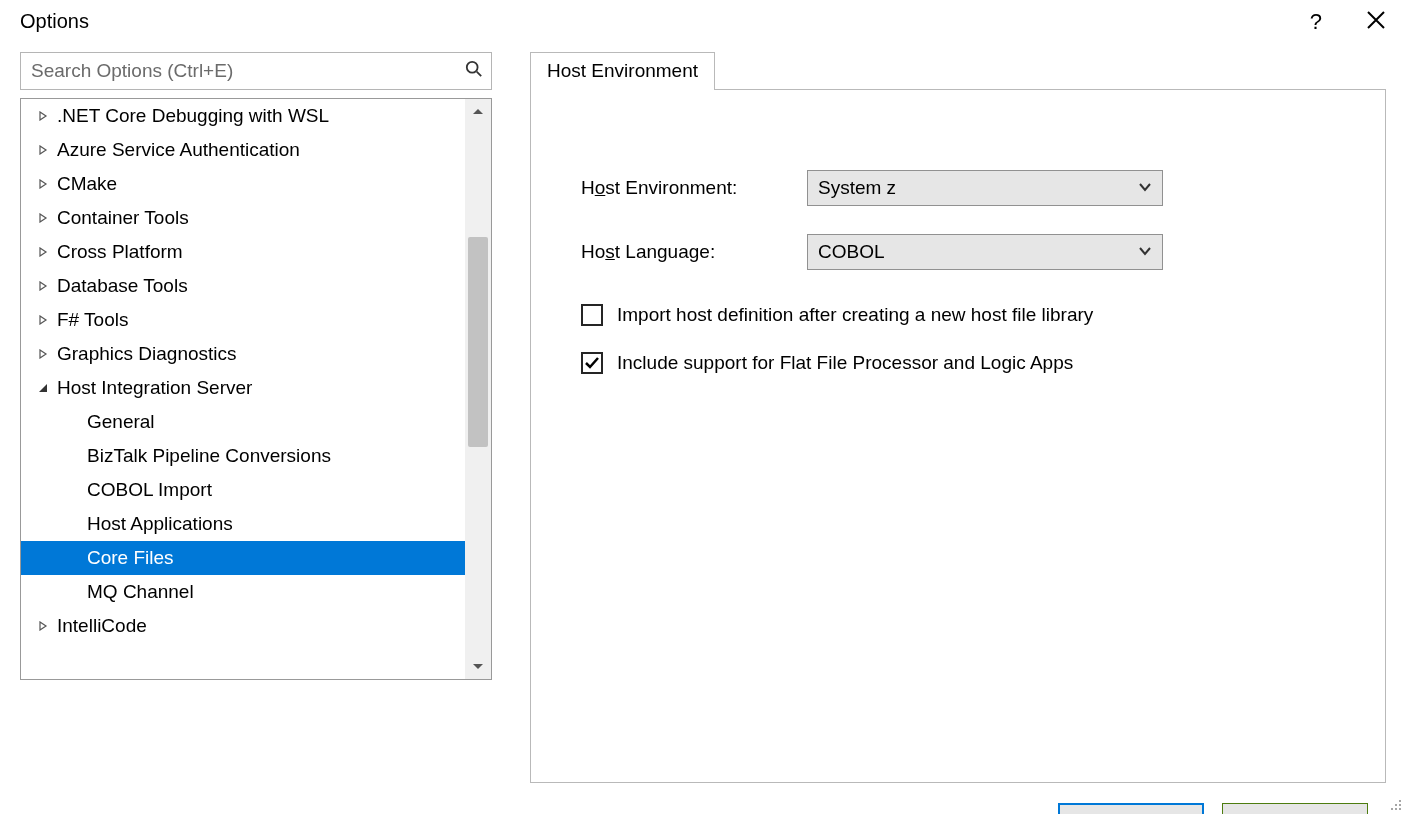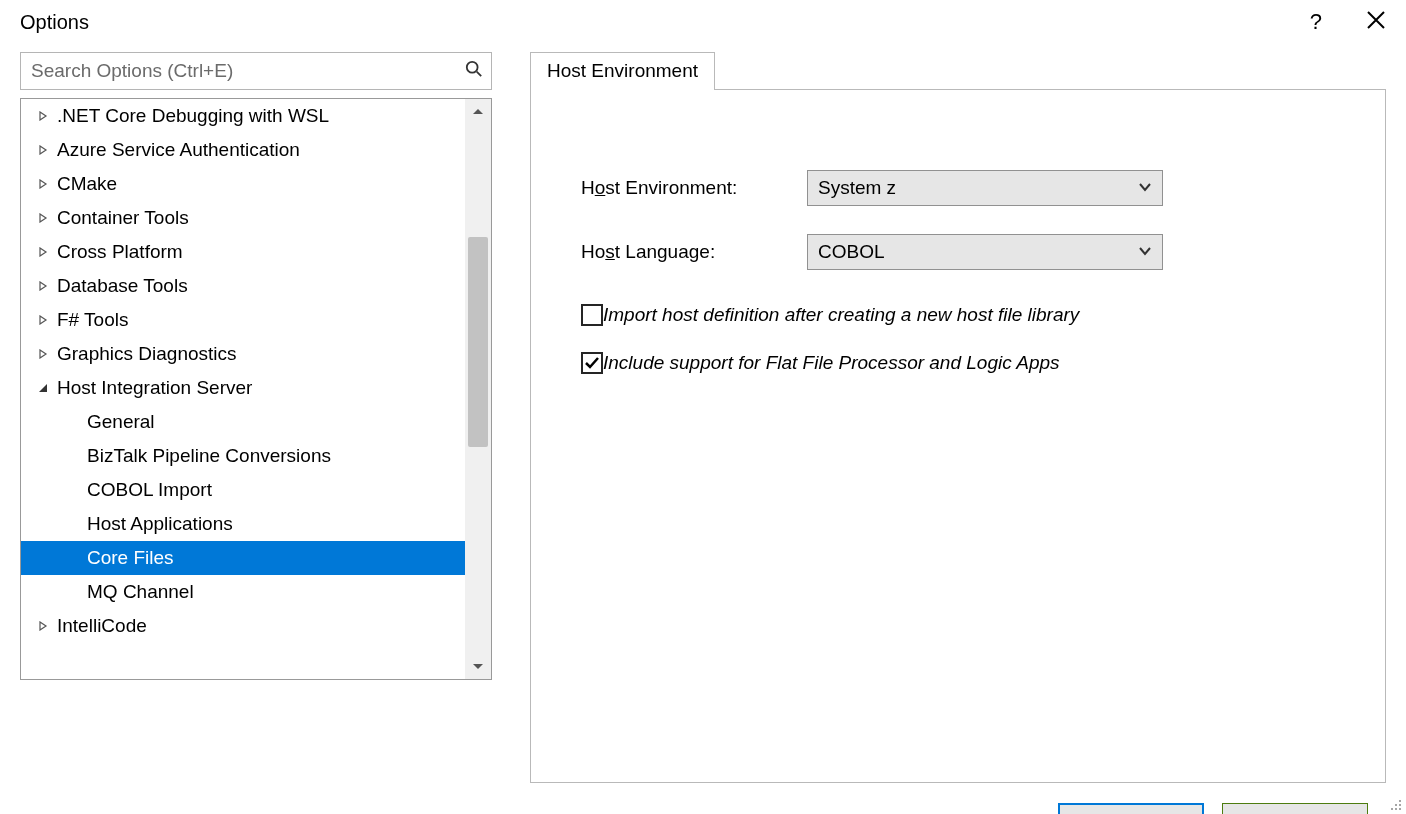--- a/index.html
+++ b/index.html
@@ -8,21 +8,20 @@
     font-family: "Segoe UI", Tahoma, sans-serif;
     font-size: 19px;
     background: #ffffff;
     color: #000;
     width: 1406px;
     height: 814px;
     overflow: hidden;
   }
   .titlebar {
     display: flex;
-    align-items: center;
     justify-content: space-between;
     padding: 10px 20px 18px 20px;
   }
   .titlebar-title { font-size: 20px; }
   .titlebar-controls { display: flex; gap: 44px; align-items: center; }
   .titlebar-controls span { font-size: 22px; line-height: 1; }
   .close-x svg { width: 20px; height: 20px; }
   .help-q { font-size: 22px; font-weight: 400; }
   .content {
     display: flex;
@@ -127,21 +126,21 @@
     width: 356px; height: 36px;
     border: 1px solid #919191;
     background: #e6e6e6;
     display: flex; align-items: center; justify-content: space-between;
     padding: 0 10px;
   }
   .select-chevron svg { width: 14px; height: 14px; }
   .check-row {
     display: flex; align-items: center;
     margin-top: 34px; margin-bottom: 26px;
-    font-style: italic;
+    gap: 14px;
   }
   .checkbox {
     width: 22px; height: 22px;
     border: 2px solid #252525;
     display: inline-flex; align-items: center; justify-content: center;
   }
   .checkbox svg { width: 16px; height: 16px; stroke: #000; stroke-width: 2.5; fill: none; }
   .footer {
     display: flex;
     justify-content: flex-end;

